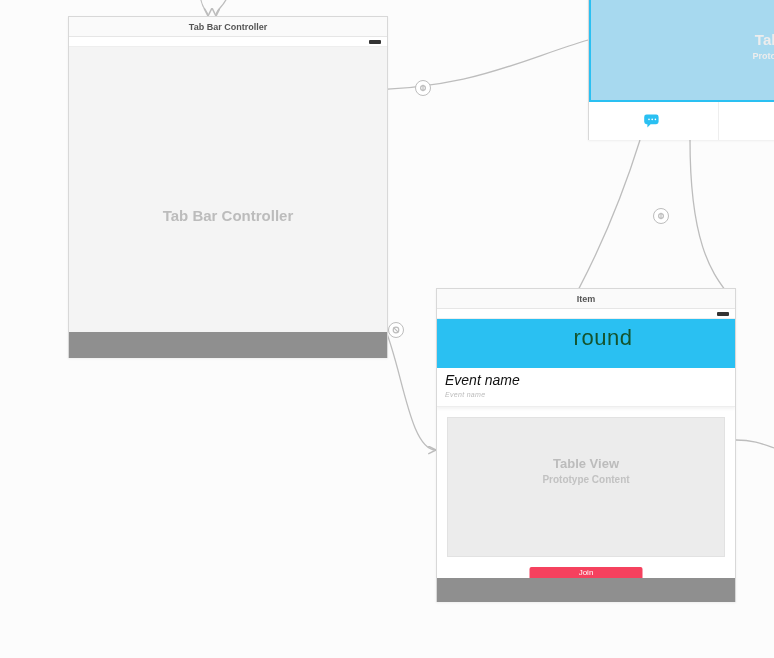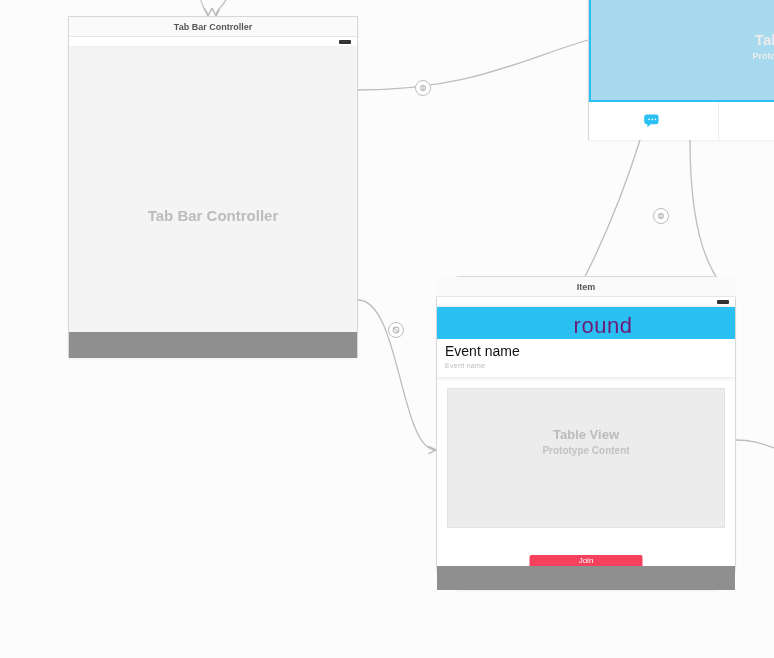--- a/index.html
+++ b/index.html
@@ -50,49 +50,50 @@
     font-size: 10px;
   }
   .tabbar-footer {
     position: absolute;
     left: 0; right: 0; bottom: 0;
     height: 26px;
     background: #8f8f8f;
   }
   
   
-  #scene-tabbar { left: 68px; top: 16px; width: 290px; height: 342px; }
+  #scene-tabbar { left: 68px; top: 16px; width: 320px; height: 342px; }
   #scene-tabbar .placeholder-center { top: 170px; font-size: 15px; }
   #scene-tabbar .scene-body { height: 321px; background: #f4f4f4; }
   
   
-  #scene-item { left: 436px; top: 276px; width: 300px; height: 314px; border-radius: 25px; }
+  #scene-item { left: 436px; top: 288px; width: 300px; height: 314px; }
   #scene-item .scene-body { height: 293px; background: #fff; overflow: hidden; }
   .brand-bar {
-    height: 32px;
+    height: 49px;
     background: #2ac0f2;
-    color: #701a75;
+    color: #14532d;
     text-align: center;
     font-size: 22px;
     font-weight: 400;
     line-height: 38px;
     letter-spacing: 0.5px;
     font-family: "Avenir Next", "Century Gothic", sans-serif;
     padding-left: 34px;
   }
   .proto-label {
     font-size: 9px;
     font-weight: 600;
     padding: 6px 8px 2px;
     color: #222;
   }
   .cell {
     padding: 4px 8px 8px;
     border-bottom: 1px solid #eee;
     box-shadow: 0 2px 3px rgba(0,0,0,0.05);
+    font-style: italic;
   }
   .cell-title { font-size: 14px; font-weight: 500; color: #111; }
   .cell-sub { font-size: 7px; color: #bbb; margin-top: 3px; letter-spacing: 0.3px; }
   .inner-tv {
     margin: 10px;
     height: 140px;
     background: #ececec;
     border: 1px solid #e2e2e2;
     position: relative;
     text-align: center;

